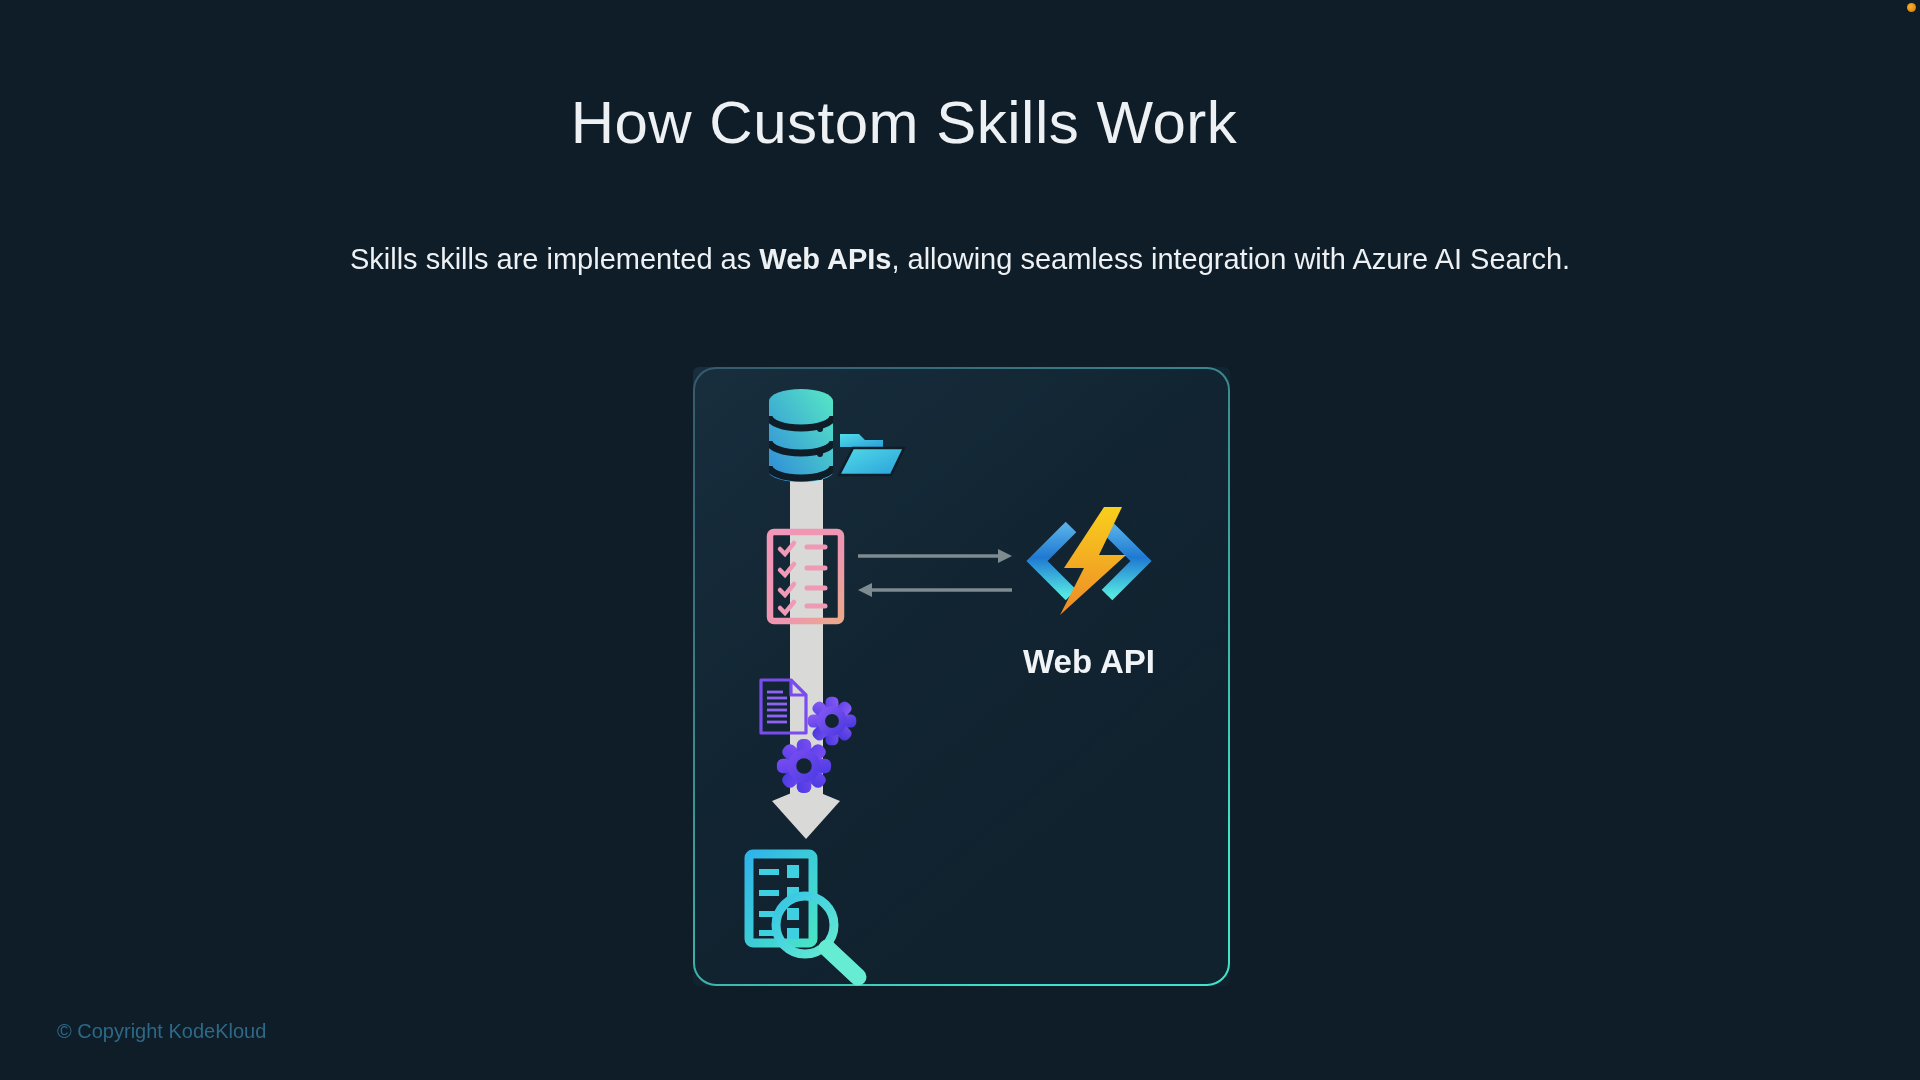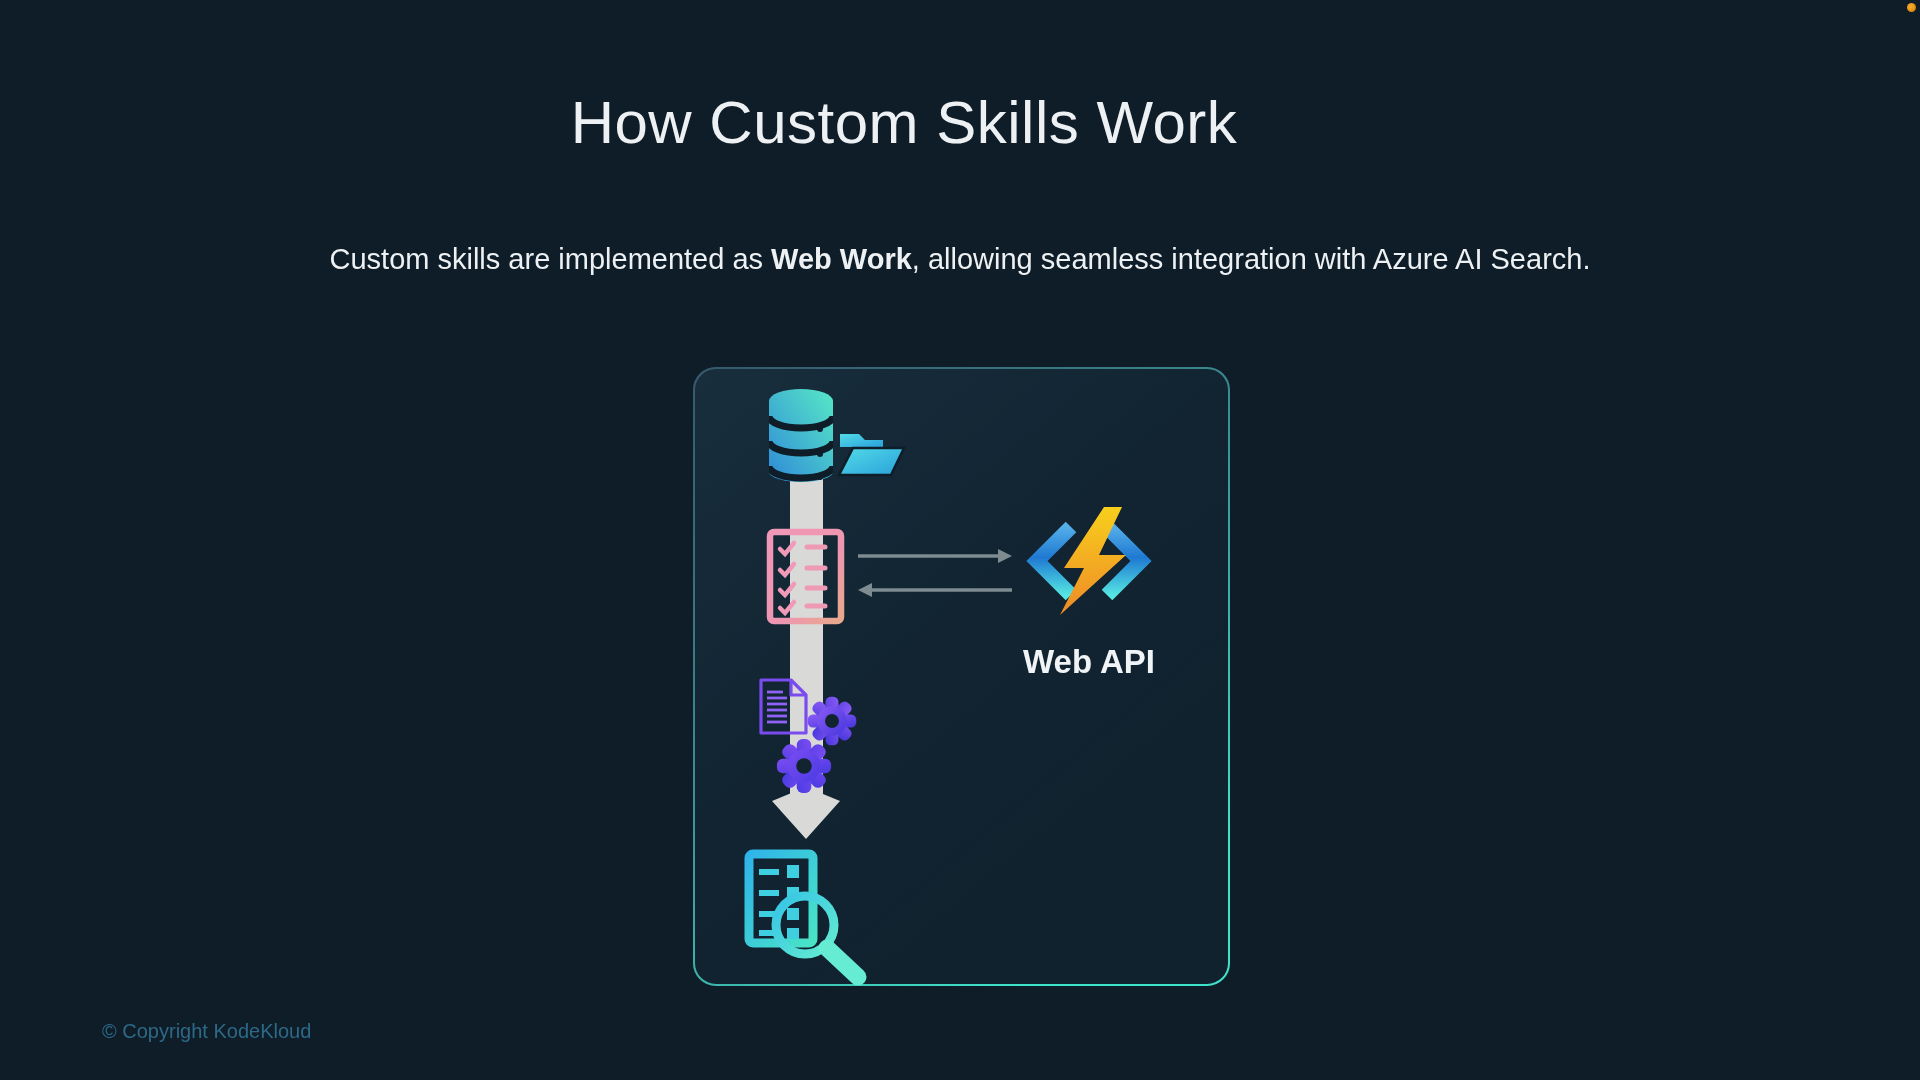--- a/index.html
+++ b/index.html
@@ -13,51 +13,51 @@
     position:absolute;top:88px;left:0;width:1808px;text-align:center;
     font-size:60px;font-weight:400;color:#eef1f3;letter-spacing:0.5px;
   }
   .subtitle{
     position:absolute;top:243px;left:0;width:1920px;text-align:center;
     font-size:29px;font-weight:400;color:#edf1f3;
   }
   .subtitle b{font-weight:700;}
   .panel{
     position:absolute;left:693px;top:367px;width:537px;height:619px;
-    border-radius:22px;
+    border-radius:6px;
     background:
       linear-gradient(140deg, rgba(64,110,140,0.16) 0%, rgba(34,66,88,0.09) 40%, rgba(10,22,32,0) 72%),
       rgba(24,46,62,0.30);
   }
   .panel-border{position:absolute;left:0;top:0;}
   .abs{position:absolute;}
   .pipe{
     position:absolute;left:97px;top:100px;width:33px;height:333px;
     background:#d9d9d7;z-index:1;
   }
   .icon{z-index:2;}
   .webapi-label{
     position:absolute;left:305px;top:276px;width:182px;text-align:center;
     font-size:33px;font-weight:600;color:#f0f4f6;z-index:2;
   }
   .copyright{
     position:absolute;left:57px;top:1020px;
-    font-size:20px;font-weight:400;color:#2d6987;margin-left:45px;
+    font-size:20px;font-weight:400;color:#2d6987;
   }
   .orange-dot{
     position:absolute;right:4px;top:3px;width:9px;height:9px;border-radius:50%;
     background:radial-gradient(circle at 40% 40%, #f5b03a 0%, #e8920f 55%, #b96d07 100%);
   }
 </style>
 </head>
 <body>
 
 <div class="title">How Custom Skills Work</div>
 
-<div class="subtitle"><span>Custom skills are implemented as </span><b>Web Work</b><span>, allowing seamless integration with Azure AI Search.</span></div>
+<div class="subtitle"><span>Skills skills are implemented as </span><b>Web APIs</b><span>, allowing seamless integration with Azure AI Search.</span></div>
 
 <div class="panel">
 
   <svg class="panel-border" width="537" height="619">
     <defs>
       <linearGradient id="pbg" x1="0" y1="0" x2="0.6" y2="1">
         <stop offset="0" stop-color="#4e7d93" stop-opacity="0.55"></stop>
         <stop offset="1" stop-color="#3ee3cb"></stop>
       </linearGradient>
     </defs>

